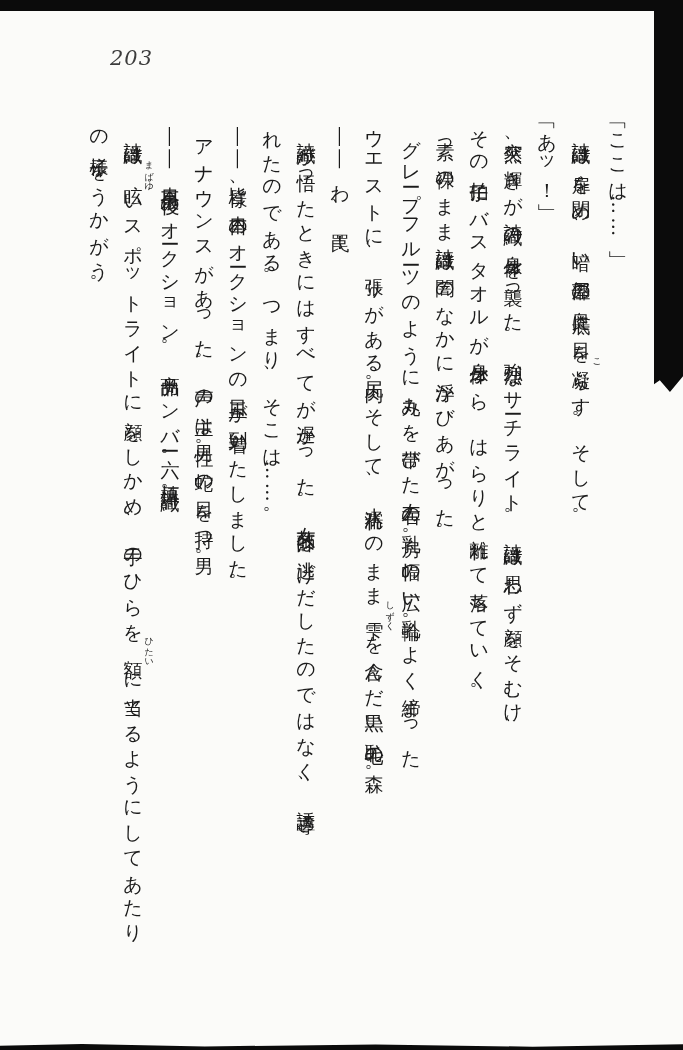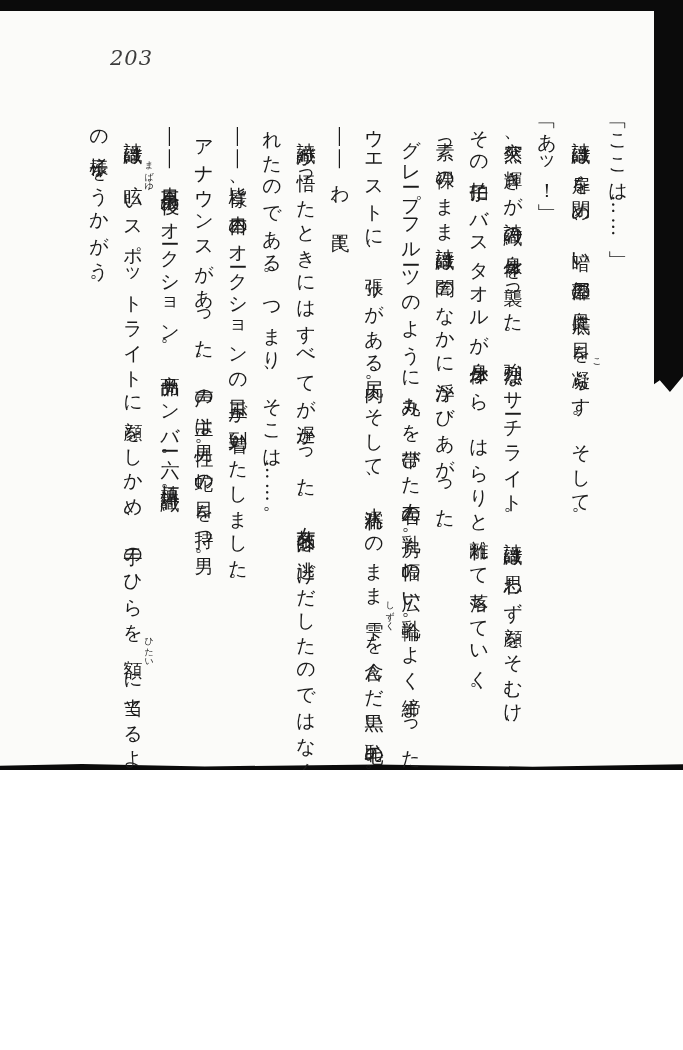--- a/index.html
+++ b/index.html
@@ -1,18 +1,18 @@
 <!DOCTYPE html>
 <html lang="ja"><head>
 <meta charset="utf-8">
 <style>
   html,body { margin:0; padding:0; }
   .page {
     position:relative;
-    width:683px; height:770px;
+    width:683px; height:1050px;
     background: var(--paper, #fbfbf9);
     overflow:hidden;
     font-family:"DejaVu Serif","Liberation Serif",serif;
   }
   
   .bar-top {
     position:absolute; top:0; left:0;
     width:683px; height:11px;
     background: var(--bar, #0b0b0b);
   }

